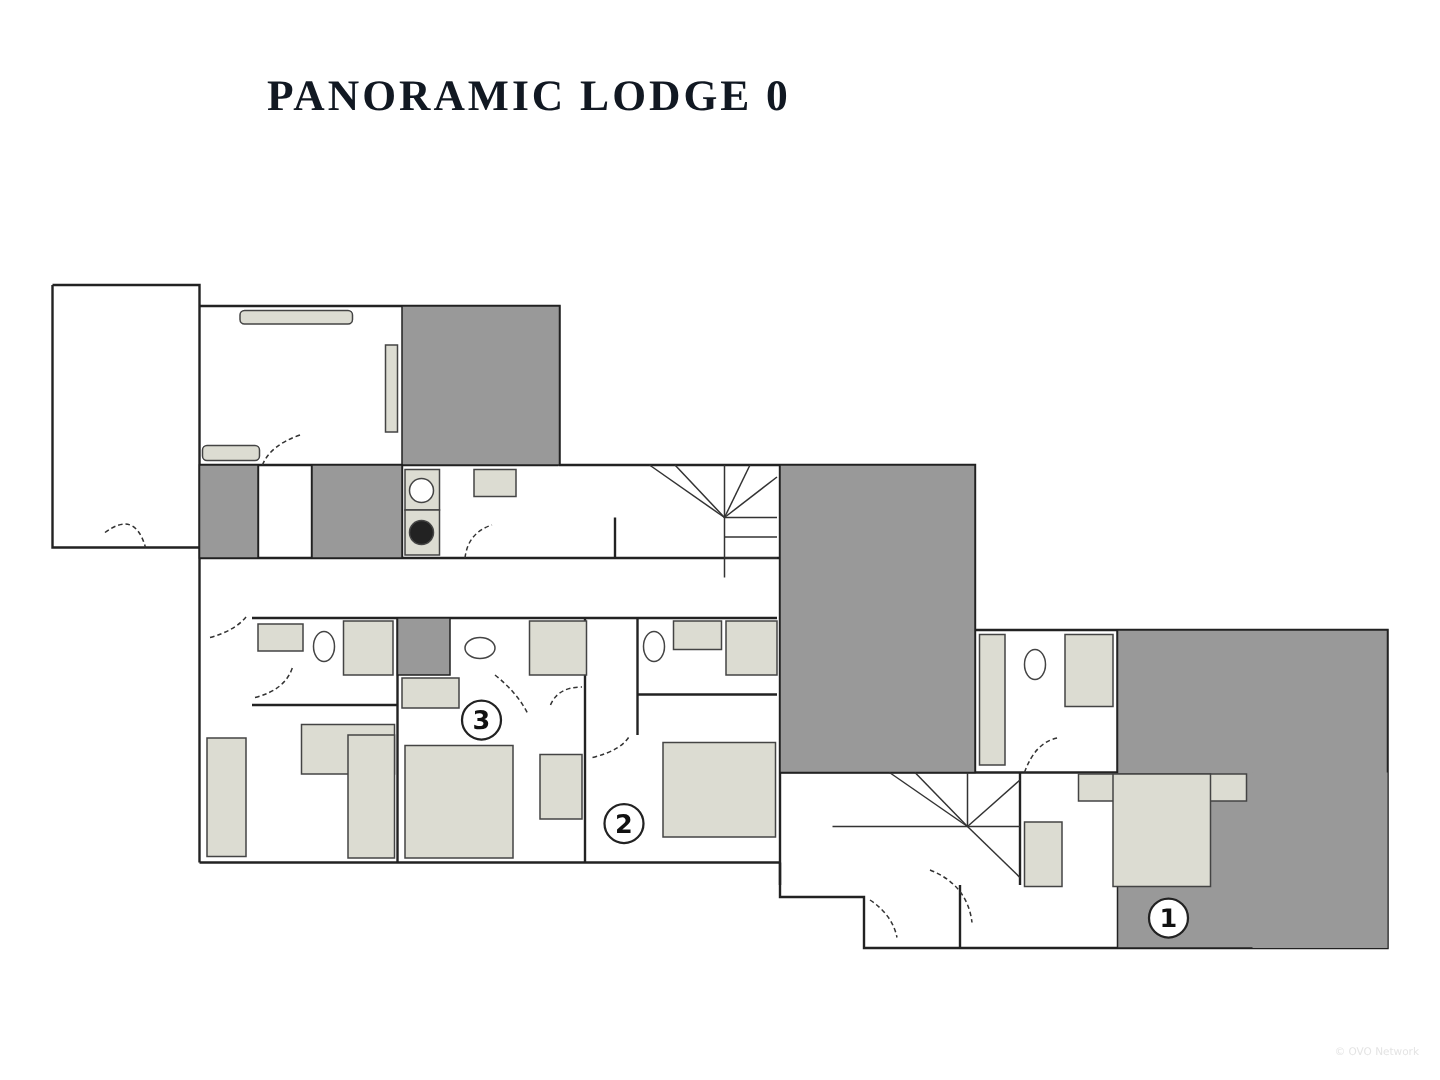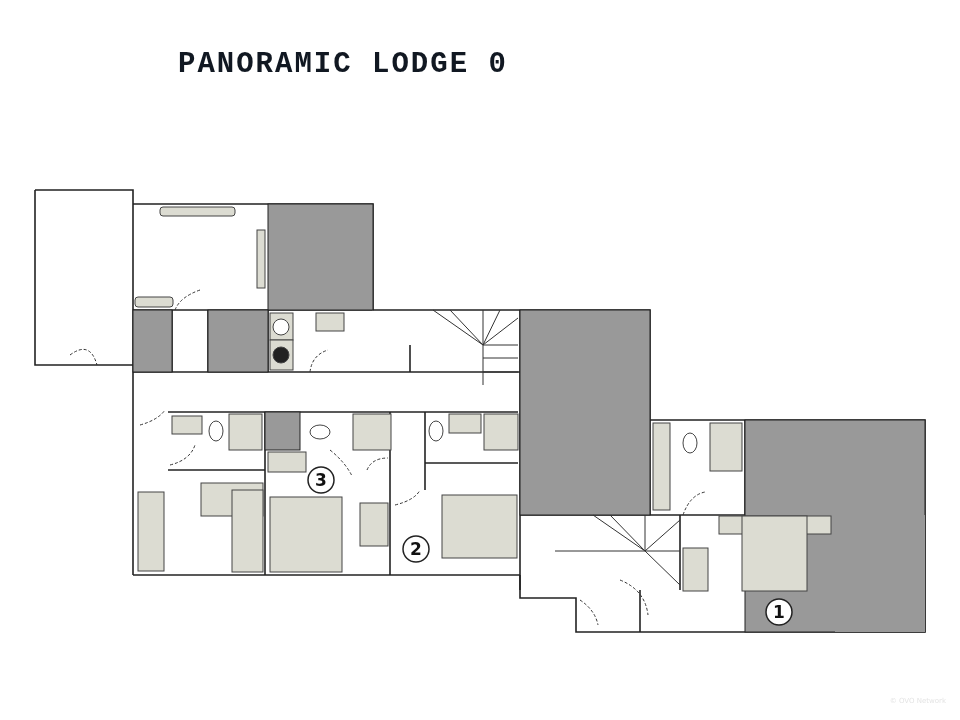--- a/index.html
+++ b/index.html
@@ -1,17 +1,17 @@
 <!DOCTYPE html>
 <html><head>
 <meta charset="utf-8">
 <style>
   html,body{margin:0;padding:0;background:#ffffff;}
   body{width:960px;height:720px;position:relative;overflow:hidden;font-family:"DejaVu Sans",sans-serif;}
-  .title{position:absolute;left:178px;top:48px;font-family:Liberation Mono, monospace;font-weight:bold;font-size:29px;letter-spacing:2px;color:#111822;white-space:nowrap;}
+  .title{position:absolute;left:178px;top:48px;font-family:Liberation Serif, serif;font-weight:bold;font-size:29px;letter-spacing:2px;color:#111822;white-space:nowrap;}
   .watermark{position:absolute;right:14px;top:697px;font-size:7px;color:#e4e4e4;}
   svg{position:absolute;left:0;top:0;}
   .num{font-family:"DejaVu Sans",sans-serif;font-weight:bold;font-size:17px;fill:#111;}
 </style>
 </head>
 <body>
 
 <div class="title">PANORAMIC LODGE 0</div>
 
 <svg width="960" height="720" viewBox="0 0 960 720">

